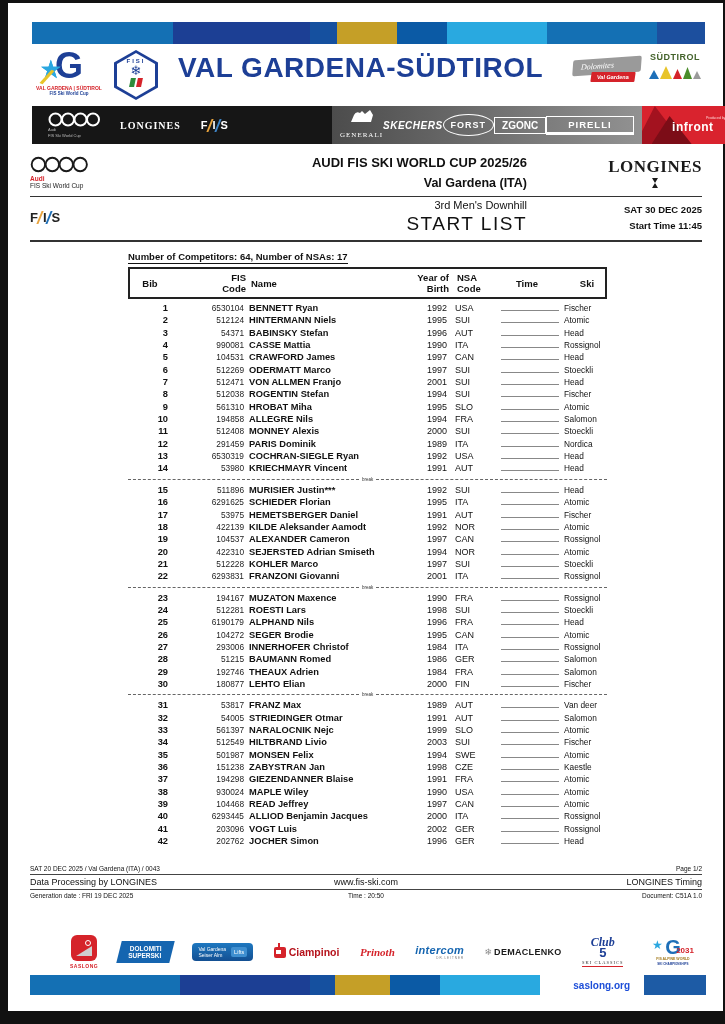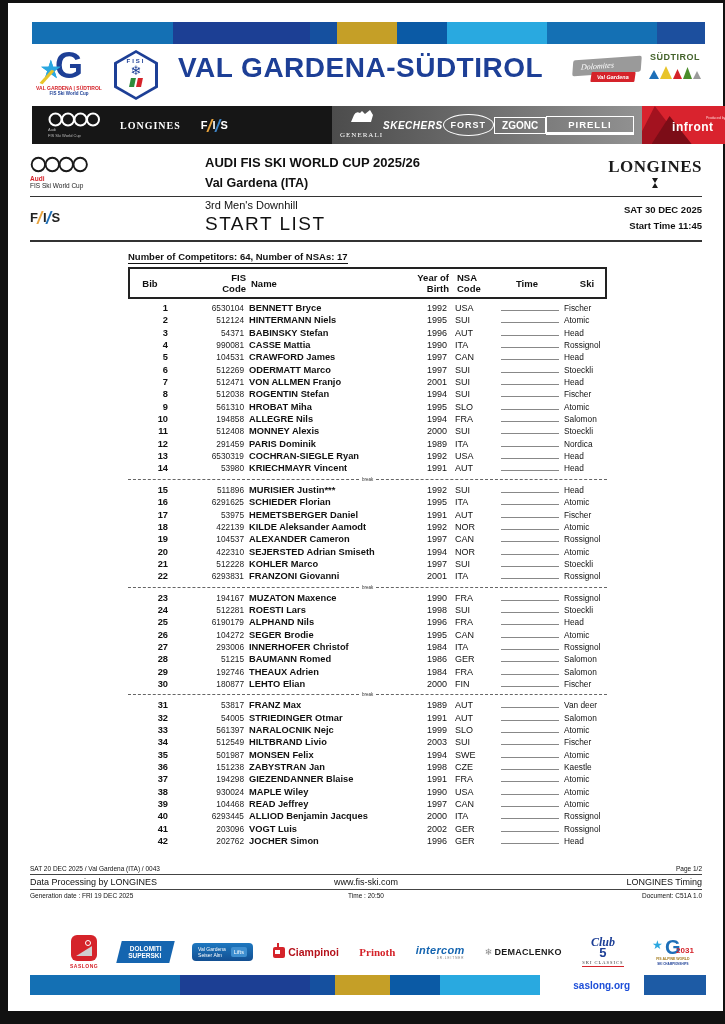--- a/index.html
+++ b/index.html
@@ -75,21 +75,21 @@
   .mtn2 { left:10px; width:40px; height:28px; background:#7c0d17; clip-path:polygon(45% 0,100% 100%,0 100%); }
   .sb-infront-small { position:relative; font-size:3.5px; color:#ffd6d6; align-self:flex-end; margin-right:12px; }
   .sb-infront { position:relative; color:#fff; font-weight:800; font-size:12px; letter-spacing:.5px; align-self:flex-end; margin-right:24px; }
 
   
   .dochead { position:absolute; left:22px; right:21px; top:148px; }
   .dh-row { display:grid; grid-template-columns:175px 1fr 175px; align-items:center; }
   .dh-row1 { height:42px; }
   .audi-brand .a1 { font-size:6.5px; font-weight:bold; color:#d5232a; margin-top:2px; }
   .audi-brand .a2 { font-size:6.5px; color:#222; }
-  .dh-center { text-align:left; }
+  .dh-center { text-align:right; }
   .dh-title { font-size:13px; font-weight:bold; color:#111; }
   .dh-loc { font-size:12.5px; font-weight:bold; color:#111; margin-top:6px; }
   .longines-block { justify-self:end; text-align:center; }
   .longines-word { font-family:"Liberation Serif", serif; font-weight:bold; font-size:17px; color:#1a1a1a; letter-spacing:.5px; }
   .lg-glyph { width:16px; height:10px; margin:1px auto 0; position:relative; }
   .lg-glyph::before, .lg-glyph::after { content:""; position:absolute; left:5px; border-left:3px solid transparent;
       border-right:3px solid transparent; }
   .lg-glyph::before { top:0; border-top:5px solid #1a1a1a; }
   .lg-glyph::after { bottom:0; border-bottom:5px solid #1a1a1a; }
   .dh-rule1 { border:none; border-top:1.5px solid #333; margin-top:3px; }
@@ -153,21 +153,21 @@
   .dolomiti div { transform:skewX(14deg); font-size:6.5px; font-weight:800; line-height:7px; text-align:left; }
   .lifts { background:linear-gradient(180deg,#1e78c0,#134f92); border-radius:4px; padding:3px 6px;
            display:flex; gap:5px; align-items:center; }
   .lifts .l1 { font-size:5px; color:#fff; text-align:left; line-height:6px; }
   .lifts .l2 { font-size:5.5px; color:#fff; background:#3f8fd0; border-radius:2px; padding:2px 3px; }
   .ciampinoi { display:flex; align-items:flex-end; gap:3px; }
   .cable { width:12px; height:11px; background:#d5232a; border-radius:2px; position:relative; }
   .cable::before { content:""; position:absolute; left:4px; top:-4px; width:2px; height:4px; background:#d5232a; }
   .cable::after { content:""; position:absolute; left:2px; top:3px; width:5px; height:4px; background:#fff; }
   .ciampinoi-word { font-size:10.5px; font-weight:800; color:#b5121b; }
-  .prinoth { font-size:11px; font-weight:800; color:#d5232a; font-family:"Liberation Serif", serif; }
+  .prinoth { font-size:11px; font-weight:800; font-style:italic; color:#d5232a; font-family:"Liberation Serif", serif; }
   .intercom-word { font-size:11px; font-weight:800; font-style:italic; color:#1565b0; letter-spacing:.3px; }
   .intercom-sub { font-size:3px; color:#777; text-align:right; letter-spacing:1px; }
   .demaclenko { display:flex; align-items:center; gap:2px; }
   .dml-flake { color:#888; font-size:9px; }
   .demaclenko b { font-size:9px; font-weight:800; color:#1a1a1a; letter-spacing:.3px; }
   .club5 { color:#1d3f96; }
   .club5 .cw { font-family:"Liberation Serif", serif; font-style:italic; font-weight:bold; font-size:12px; line-height:11px; }
   .club5 .c5 { font-size:13px; font-weight:800; line-height:10px; }
   .club5 .cs { font-family:"Liberation Serif", serif; font-size:4.5px; letter-spacing:1px; color:#333;
                border-bottom:1px solid #d5232a; padding-bottom:1px; margin-top:2px; }
@@ -344,21 +344,21 @@
         <div>NSA</div>
         <div>Code</div>
       </div>
       <div class="hcell h-time">Time</div>
       <div class="hcell h-ski">Ski</div>
     </div>
     <div class="rows">
         <div class="srow">
           <span class="cell c-bib">1</span>
           <span class="cell c-code">6530104</span>
-          <span class="cell c-name">BENNETT Bryce</span>
+          <span class="cell c-name">BENNETT Ryan</span>
           <span class="cell c-year">1992</span>
           <span class="cell c-nsa">USA</span>
           <span class="cell c-time"><i class="time-line"></i></span>
           <span class="cell c-ski">Fischer</span>
         </div>
         <div class="srow">
           <span class="cell c-bib">2</span>
           <span class="cell c-code">512124</span>
           <span class="cell c-name">HINTERMANN Niels</span>
           <span class="cell c-year">1995</span>

